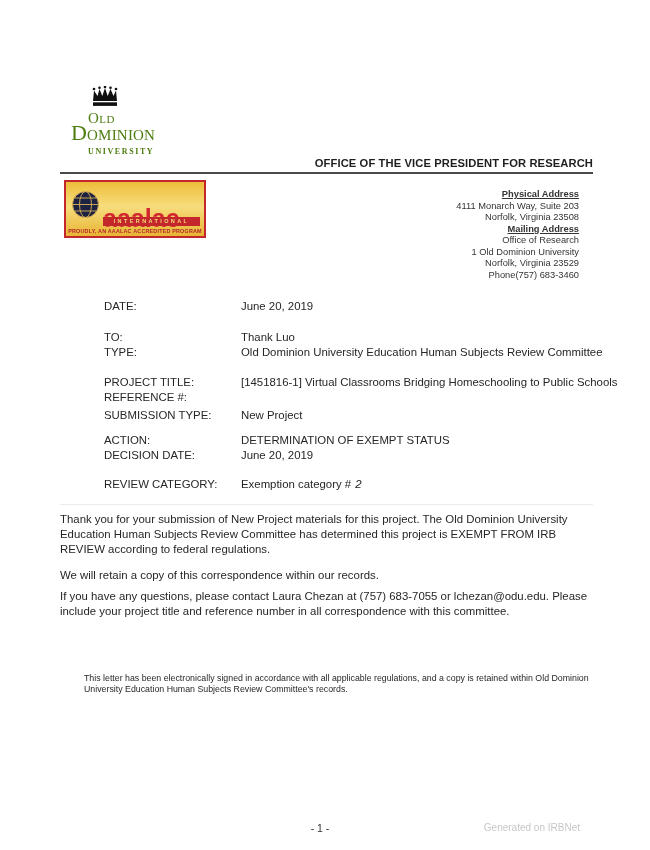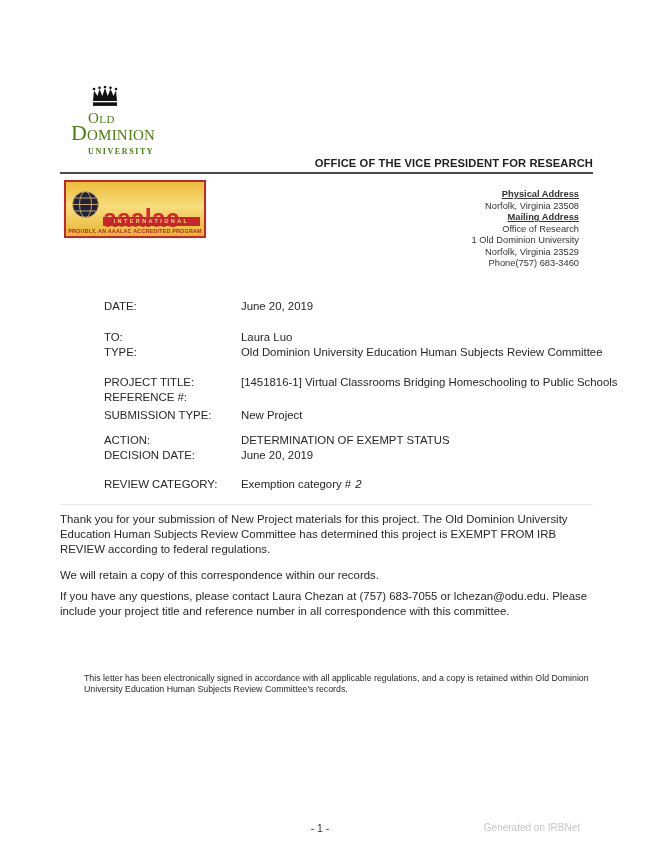--- a/index.html
+++ b/index.html
@@ -66,20 +66,21 @@
     <div class="odu-old">Old</div>
     <div class="odu-dominion">Dominion</div>
     <div class="odu-univ">UNIVERSITY</div>
   </div>
 
   <div class="office-title">OFFICE OF THE VICE PRESIDENT FOR RESEARCH</div>
   <div class="header-rule"></div>
 
   <div class="address-block">
     <div class="addr-heading">Physical Address</div>
+    <div>4111 Monarch Way, Suite 203</div>
     <div>Norfolk, Virginia 23508</div>
     <div class="addr-heading">Mailing Address</div>
     <div>Office of Research</div>
     <div>1 Old Dominion University</div>
     <div>Norfolk, Virginia 23529</div>
     <div>Phone(757) 683-3460</div>
   </div>
 
   <div class="aaalac">
     <span class="aaalac-globe">
@@ -98,21 +99,21 @@
     <div class="aaalac-strip">INTERNATIONAL</div>
     <div class="aaalac-caption">PROUDLY, AN AAALAC ACCREDITED PROGRAM</div>
   </div>
 
   <div class="field-row" style="top:299px">
     <span class="field-label">DATE:</span>
     <span class="field-value">June 20, 2019</span>
   </div>
   <div class="field-row" style="top:330px">
     <span class="field-label">TO:</span>
-    <span class="field-value">Laura Luo</span>
+    <span class="field-value">Thank Luo</span>
   </div>
   <div class="field-row" style="top:345px">
     <span class="field-label">TYPE:</span>
     <span class="field-value">Old Dominion University Education Human Subjects Review Committee</span>
   </div>
   <div class="field-row" style="top:375px">
     <span class="field-label">PROJECT TITLE:</span>
     <span class="field-value">[1451816-1] Virtual Classrooms Bridging Homeschooling to Public Schools</span>
   </div>
   <div class="field-row" style="top:390px">

